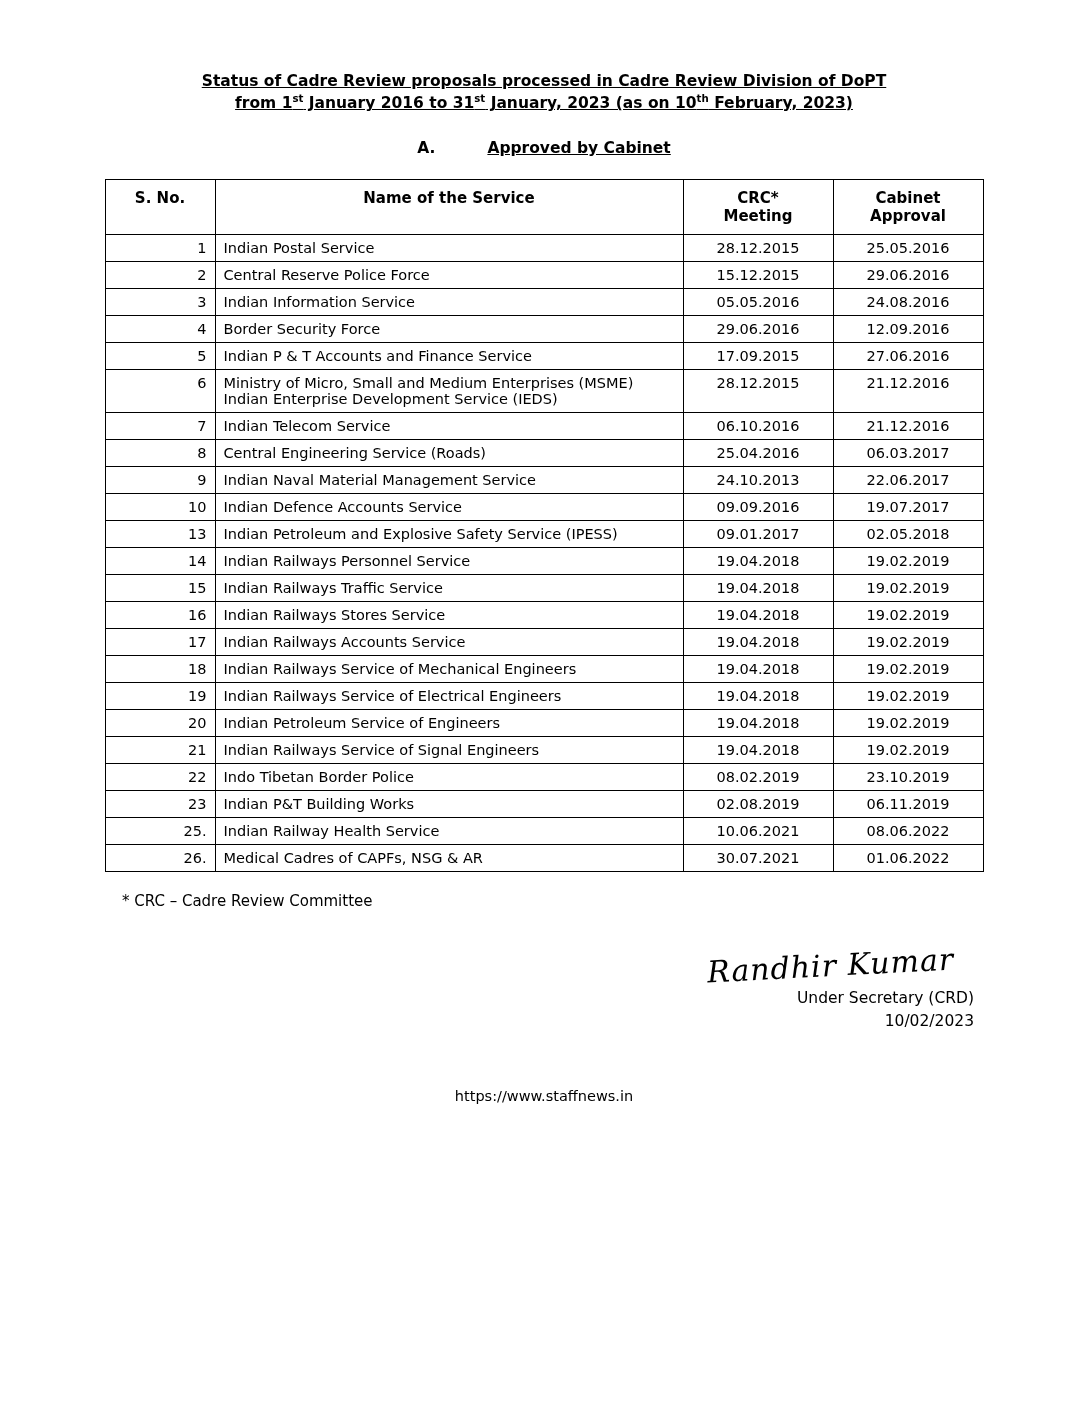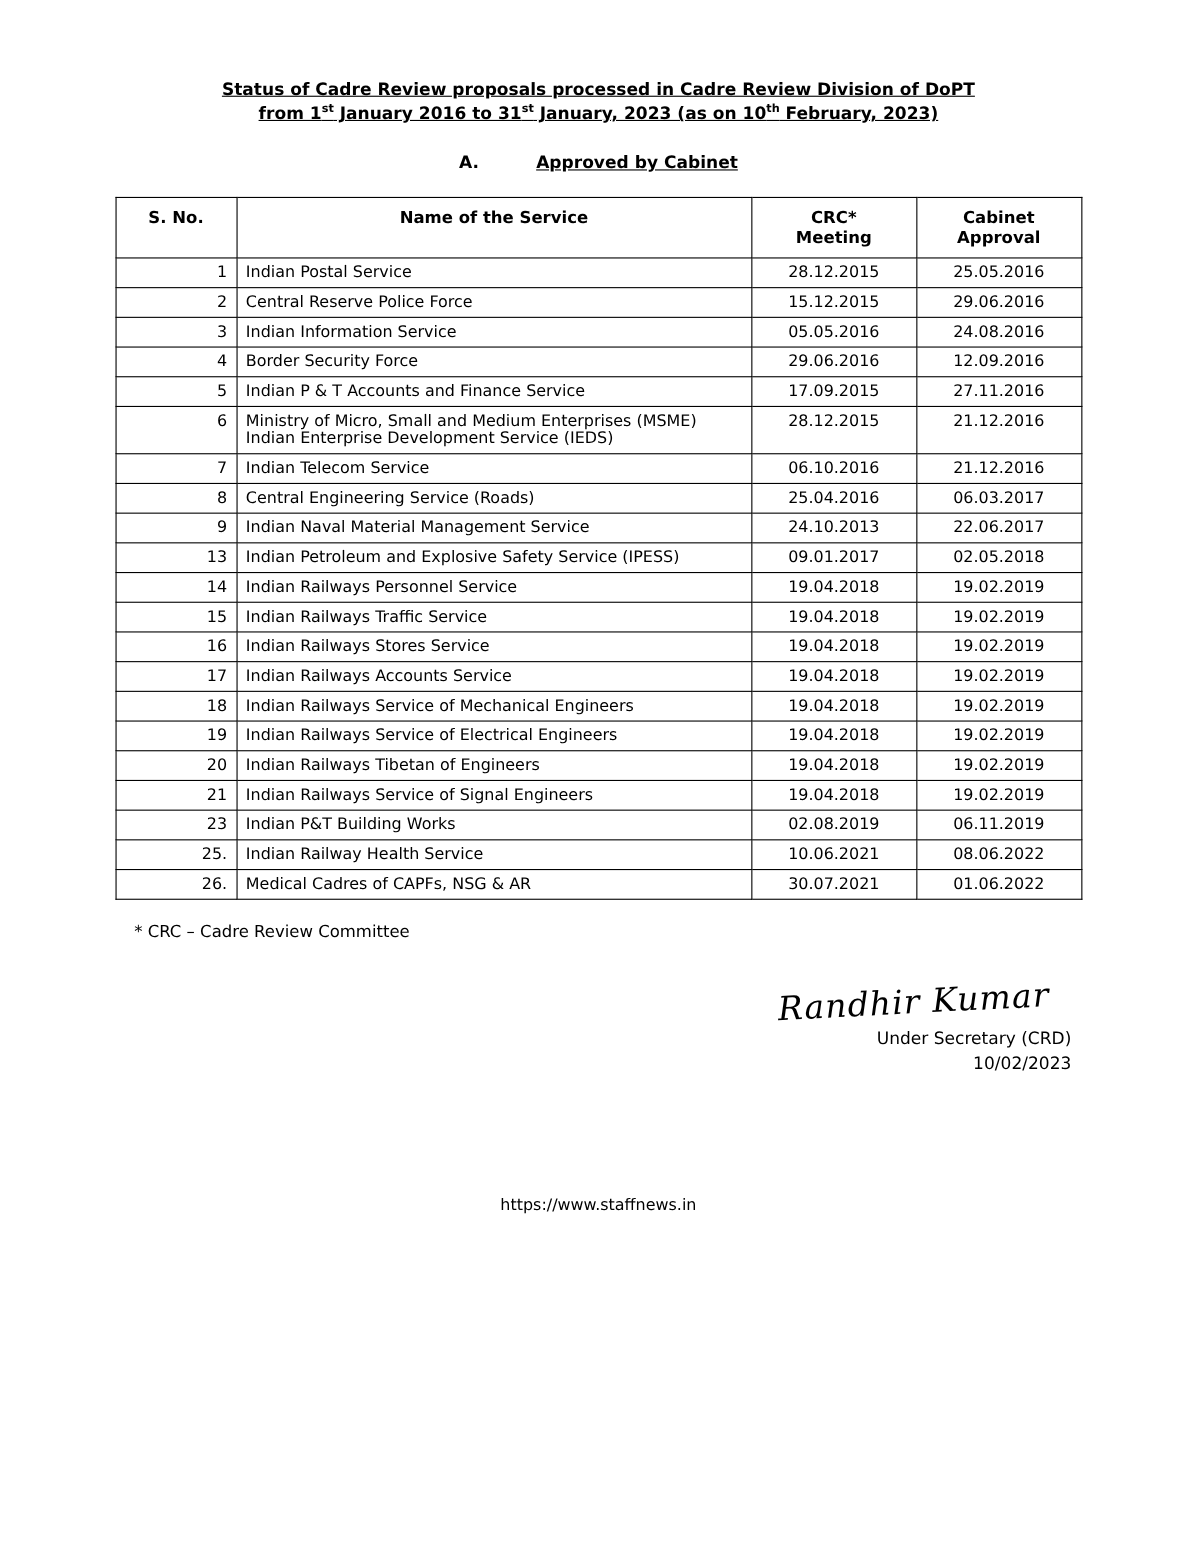--- a/index.html
+++ b/index.html
@@ -182,21 +182,21 @@
         <tr>
           <td class="sno">4</td>
           <td class="name" style="white-space: pre-line;">Border Security Force</td>
           <td class="date">29.06.2016</td>
           <td class="date">12.09.2016</td>
         </tr>
         <tr>
           <td class="sno">5</td>
           <td class="name" style="white-space: pre-line;">Indian P &amp; T Accounts and Finance Service</td>
           <td class="date">17.09.2015</td>
-          <td class="date">27.11.2016</td>
+          <td class="date">27.06.2016</td>
         </tr>
         <tr>
           <td class="sno">6</td>
           <td class="name" style="white-space: pre-line;">Ministry of Micro, Small and Medium Enterprises (MSME)
 Indian Enterprise Development Service (IEDS)</td>
           <td class="date">28.12.2015</td>
           <td class="date">21.12.2016</td>
         </tr>
         <tr>
           <td class="sno">7</td>
@@ -210,20 +210,26 @@
           <td class="date">25.04.2016</td>
           <td class="date">06.03.2017</td>
         </tr>
         <tr>
           <td class="sno">9</td>
           <td class="name" style="white-space: pre-line;">Indian Naval Material Management Service</td>
           <td class="date">24.10.2013</td>
           <td class="date">22.06.2017</td>
         </tr>
         <tr>
+          <td class="sno">10</td>
+          <td class="name" style="white-space: pre-line;">Indian Defence Accounts Service</td>
+          <td class="date">09.09.2016</td>
+          <td class="date">19.07.2017</td>
+        </tr>
+        <tr>
           <td class="sno">13</td>
           <td class="name" style="white-space: pre-line;">Indian Petroleum and Explosive Safety Service (IPESS)</td>
           <td class="date">09.01.2017</td>
           <td class="date">02.05.2018</td>
         </tr>
         <tr>
           <td class="sno">14</td>
           <td class="name" style="white-space: pre-line;">Indian Railways Personnel Service</td>
           <td class="date">19.04.2018</td>
           <td class="date">19.02.2019</td>
@@ -253,29 +259,35 @@
           <td class="date">19.02.2019</td>
         </tr>
         <tr>
           <td class="sno">19</td>
           <td class="name" style="white-space: pre-line;">Indian Railways Service of Electrical Engineers</td>
           <td class="date">19.04.2018</td>
           <td class="date">19.02.2019</td>
         </tr>
         <tr>
           <td class="sno">20</td>
-          <td class="name" style="white-space: pre-line;">Indian Railways Tibetan of Engineers</td>
+          <td class="name" style="white-space: pre-line;">Indian Petroleum Service of Engineers</td>
           <td class="date">19.04.2018</td>
           <td class="date">19.02.2019</td>
         </tr>
         <tr>
           <td class="sno">21</td>
           <td class="name" style="white-space: pre-line;">Indian Railways Service of Signal Engineers</td>
           <td class="date">19.04.2018</td>
           <td class="date">19.02.2019</td>
+        </tr>
+        <tr>
+          <td class="sno">22</td>
+          <td class="name" style="white-space: pre-line;">Indo Tibetan Border Police</td>
+          <td class="date">08.02.2019</td>
+          <td class="date">23.10.2019</td>
         </tr>
         <tr>
           <td class="sno">23</td>
           <td class="name" style="white-space: pre-line;">Indian P&amp;T Building Works</td>
           <td class="date">02.08.2019</td>
           <td class="date">06.11.2019</td>
         </tr>
         <tr>
           <td class="sno">25.</td>
           <td class="name" style="white-space: pre-line;">Indian Railway Health Service</td>

